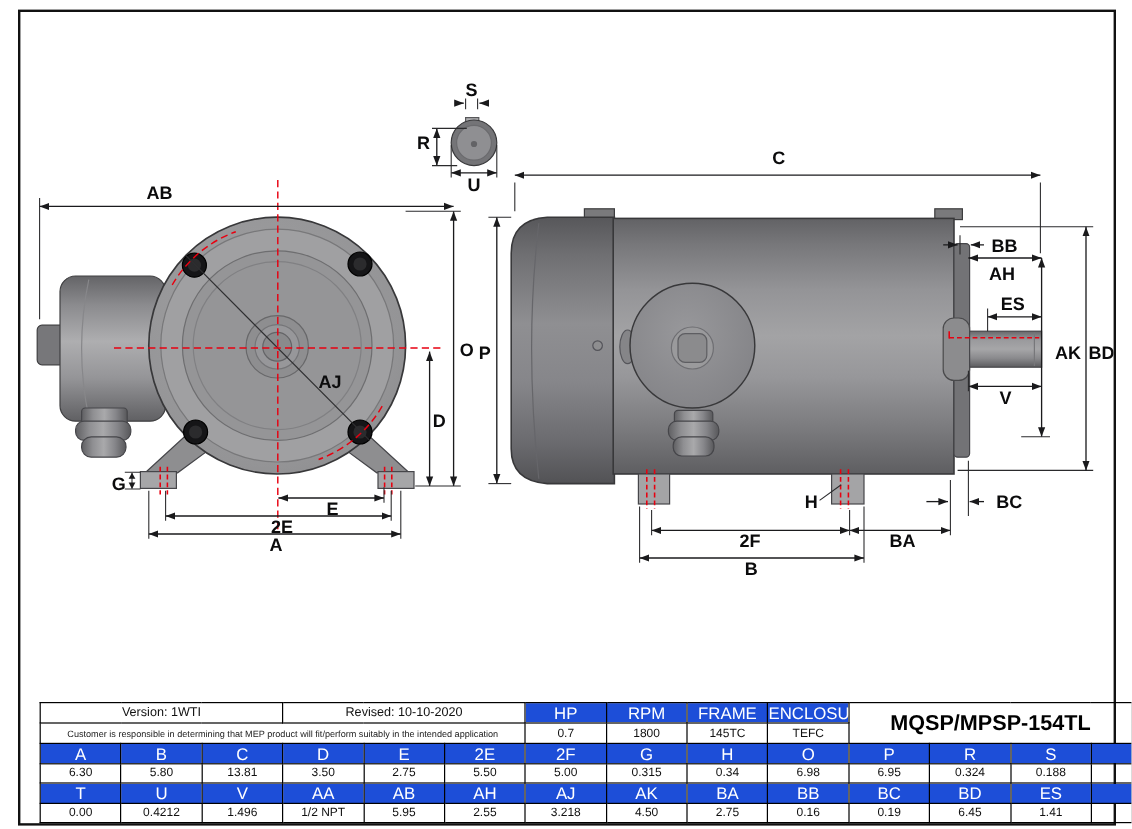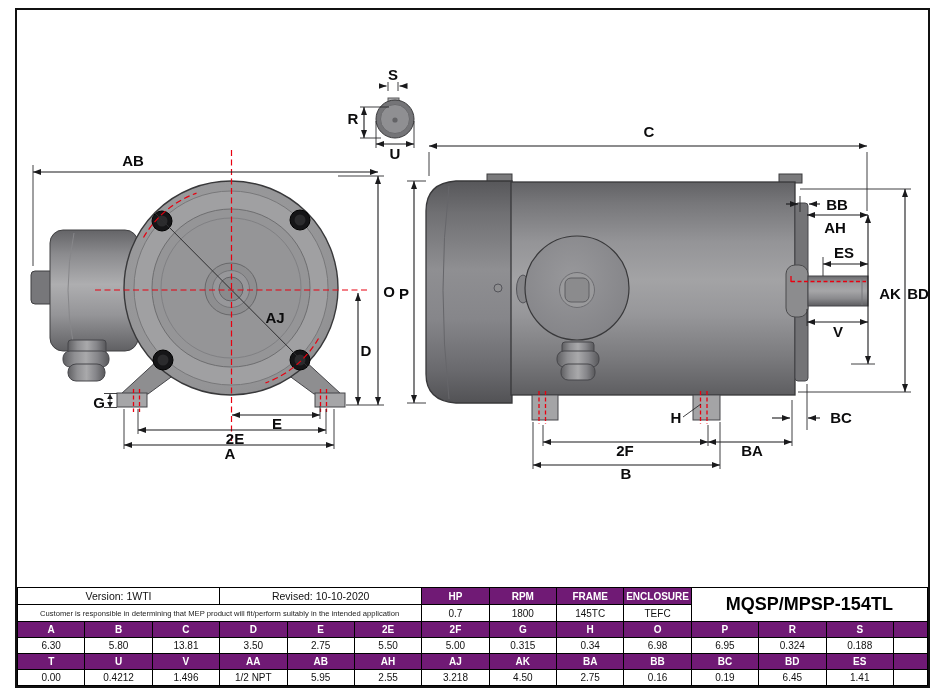--- a/index.html
+++ b/index.html
@@ -1,25 +1,25 @@
 <!DOCTYPE html>
 <html><head>
 <meta charset="utf-8">
 <style>
   html,body{margin:0;padding:0;background:#fff;}
   .sheet{position:relative;width:943px;height:691px;background:#fff;overflow:hidden;
          font-family:"Liberation Sans",sans-serif;}
   .frame{position:absolute;left:15px;top:8px;width:911px;height:676px;border:2px solid #111;}
   .draw{position:absolute;left:0;top:0;}
   
-  table.dims{position:absolute;left:0;bottom:0;width:100%;height:72px;border-collapse:collapse;
+  table.dims{position:absolute;left:16px;bottom:0;width:100%;height:72px;border-collapse:collapse;
              table-layout:fixed;font-family:"Liberation Sans",sans-serif;}
   table.dims td,table.dims th{border:1.5px solid #000;text-align:center;vertical-align:middle;
              padding:0;overflow:hidden;white-space:nowrap;}
-  .hd{background:#701a75;color:#fff;font-weight:bold;font-size:10px;}
+  .hd{background:#1d4ed8;color:#fff;font-weight:normal;font-size:14px;}
   .val{font-size:10px;color:#111;}
   .meta{font-size:10.5px;color:#111;}
   .disc{font-size:7.6px;color:#222;}
   .model{font-size:18px;font-weight:bold;color:#000;}
   
   .dim{stroke:#1a1a1c;stroke-width:1.1;fill:none;}
   .ext{stroke:#2a2a2c;stroke-width:0.9;fill:none;}
   .lbl{font:bold 15px "Liberation Sans",sans-serif;fill:#0b0b0c;}
   .red{stroke:#e80010;stroke-width:1.2;fill:none;stroke-dasharray:6 3.5;}
   .redS{stroke:#e80010;stroke-width:1.3;fill:none;stroke-dasharray:4 2.5;}

